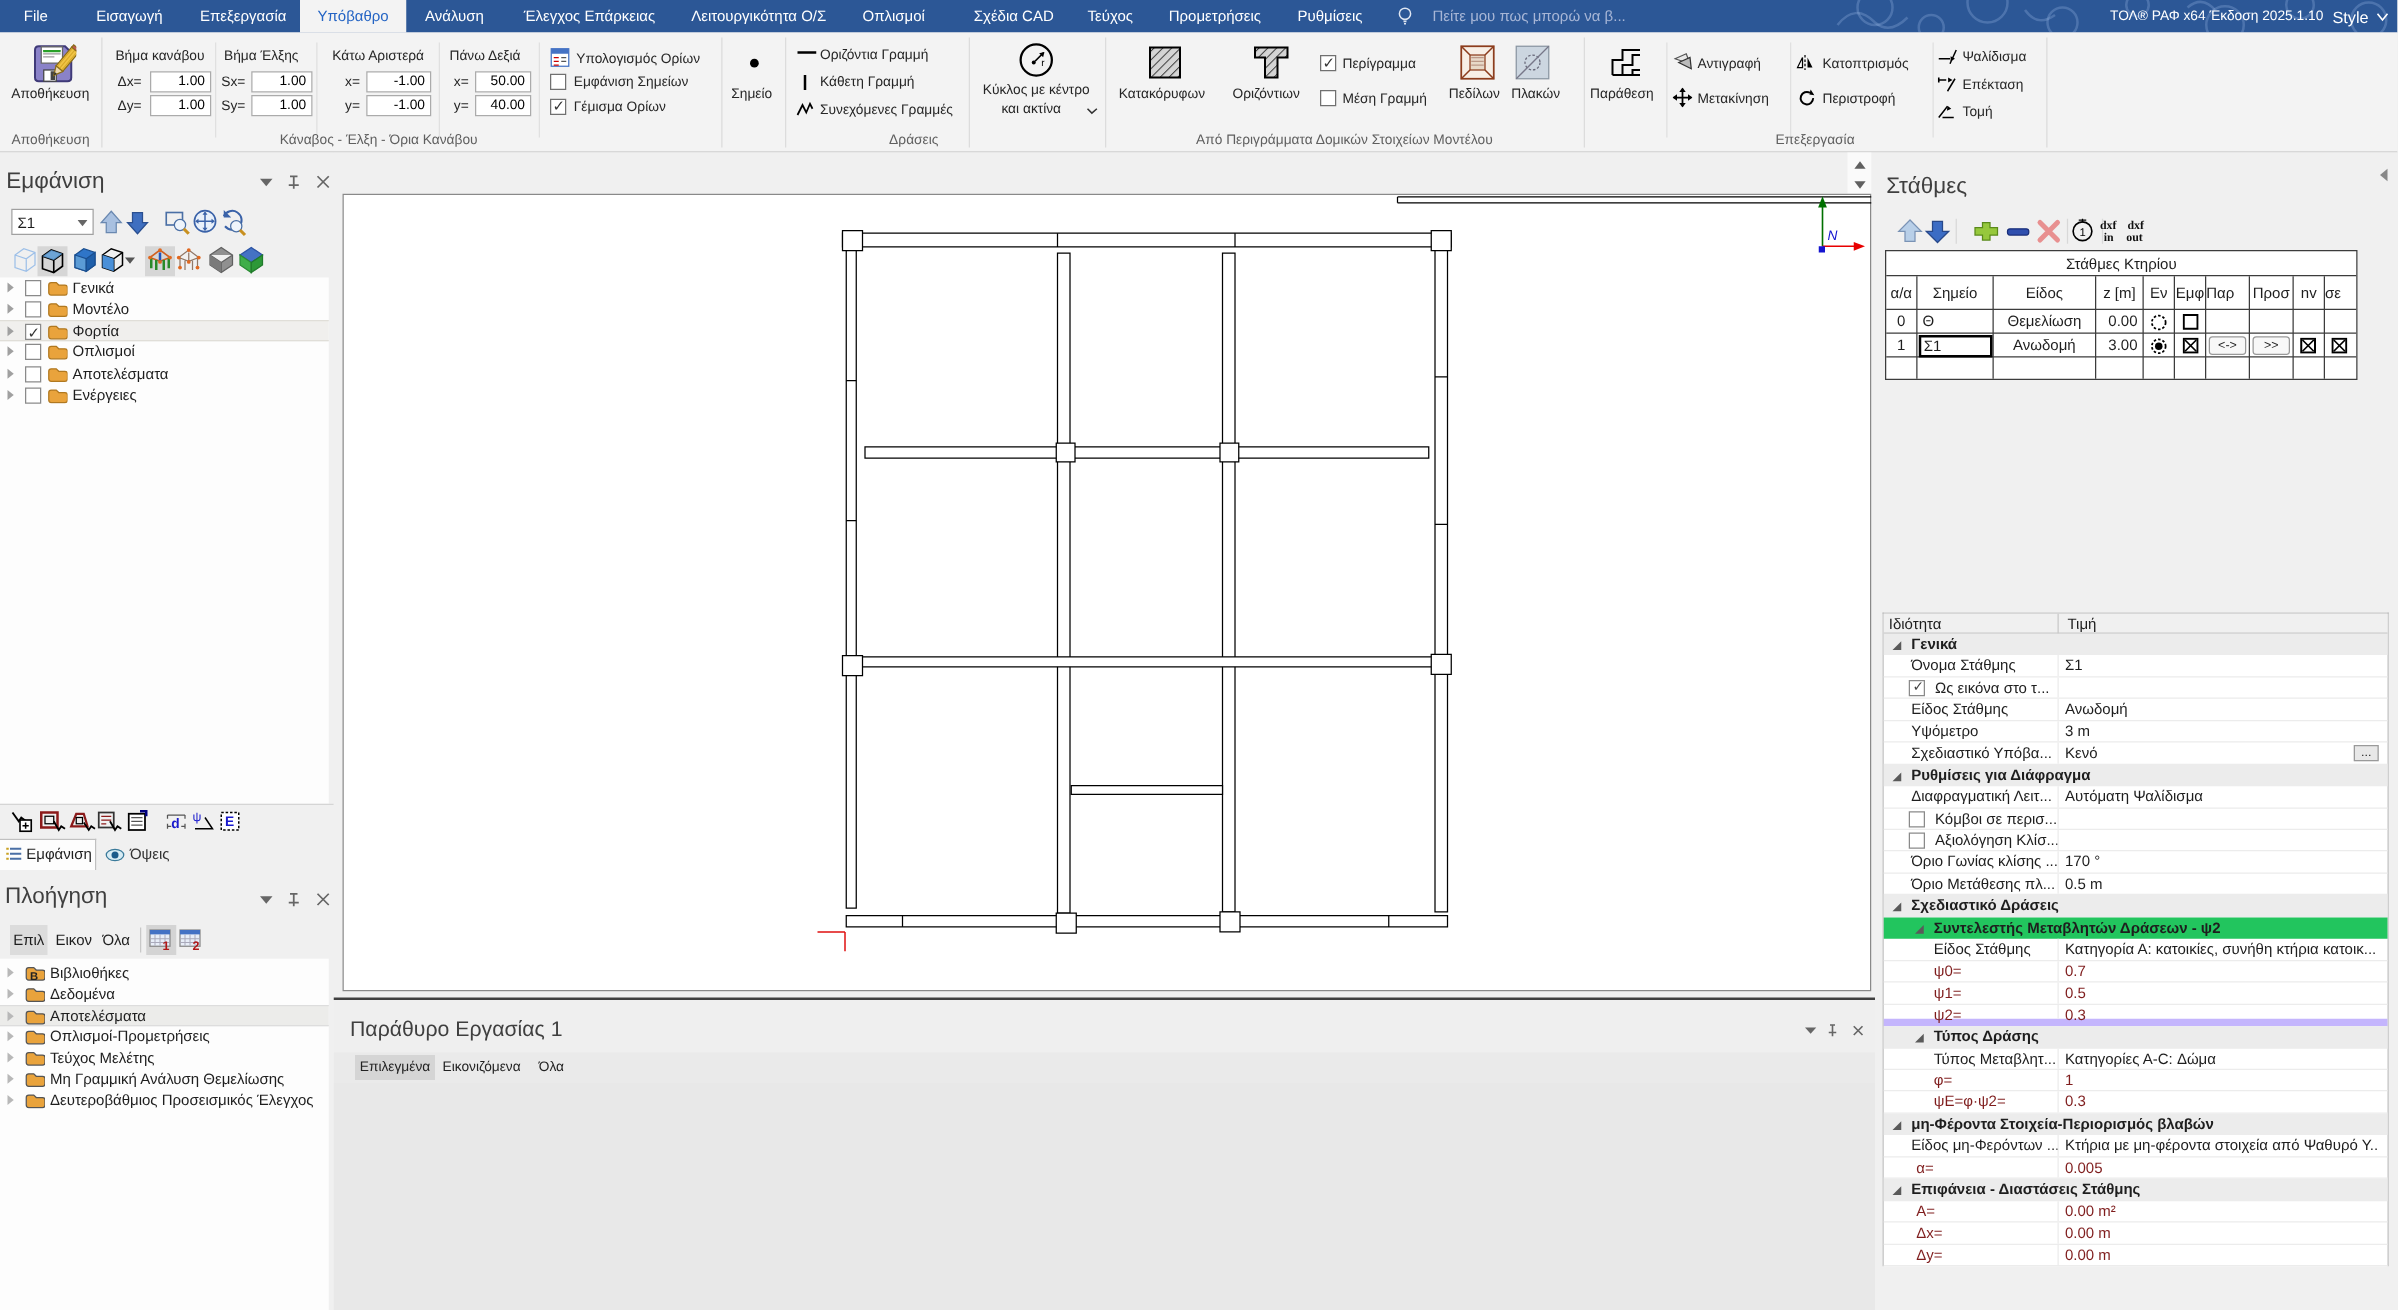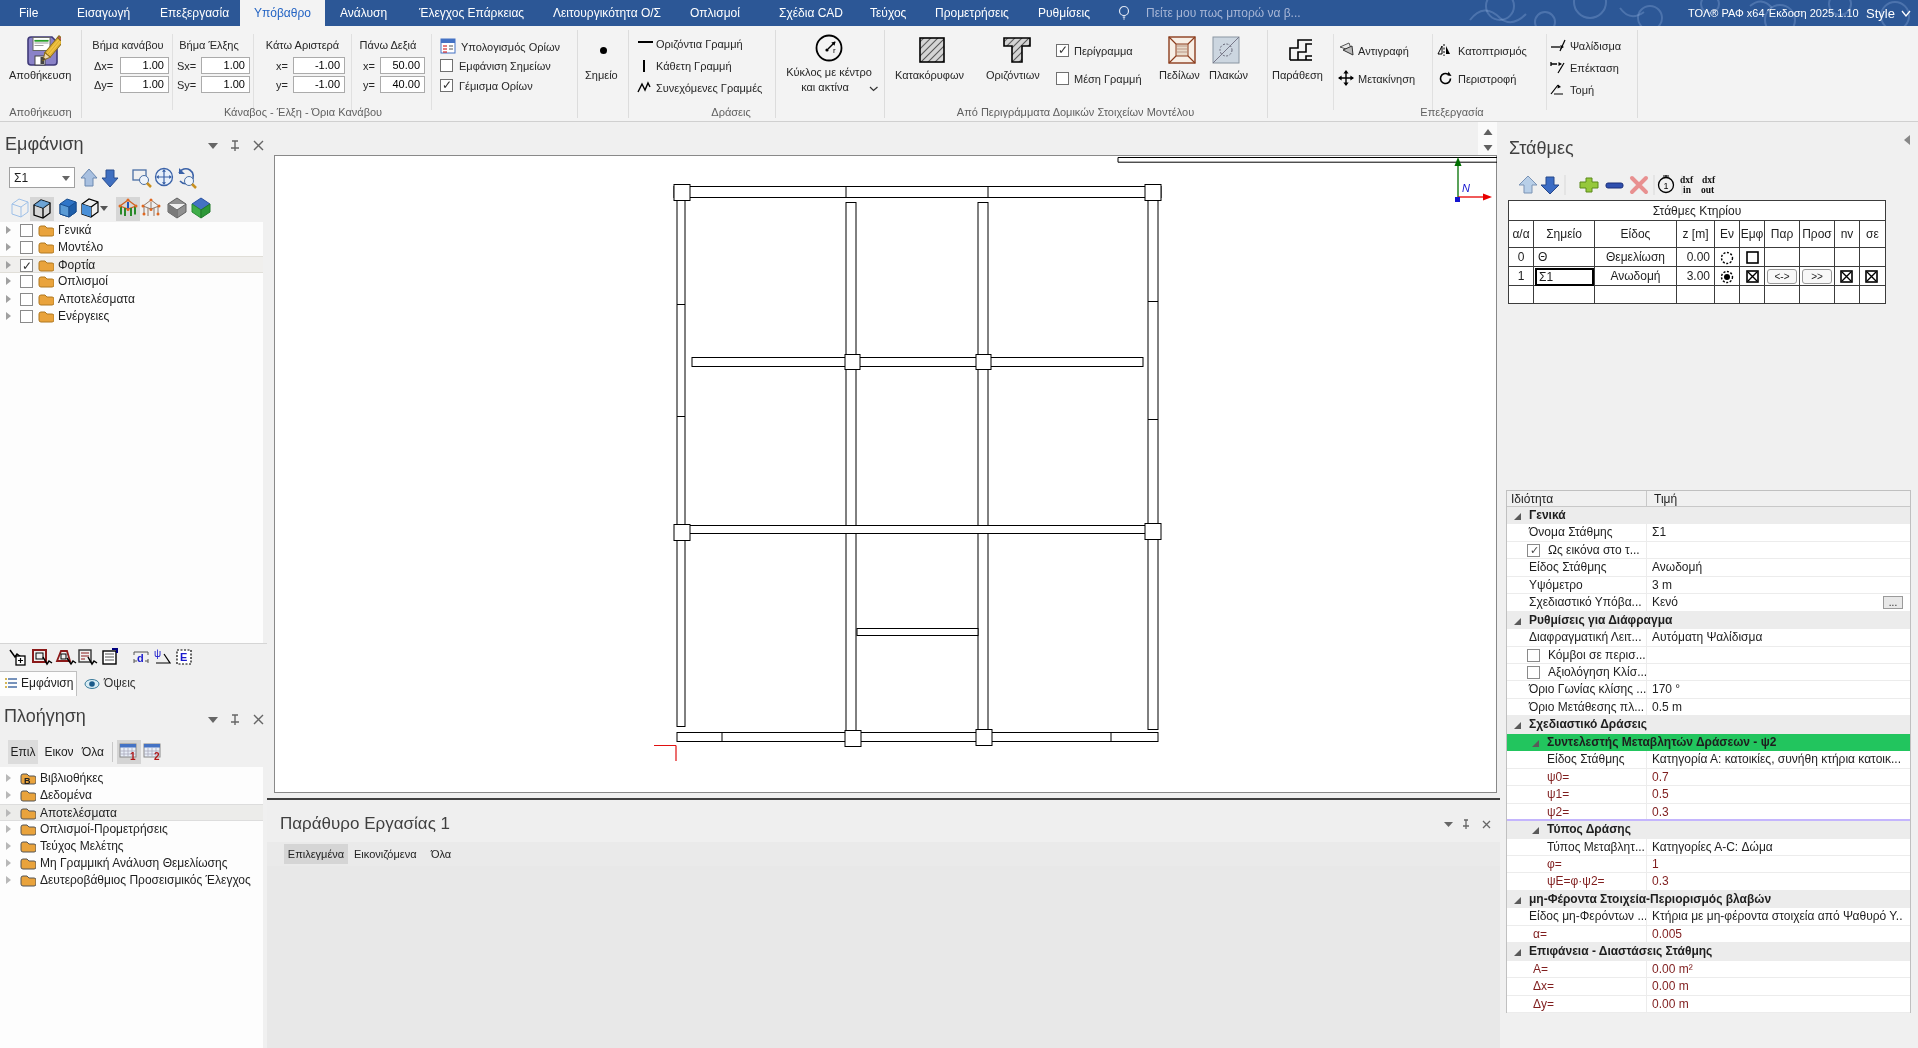--- a/index.html
+++ b/index.html
@@ -638,24 +638,24 @@
 <div class="abs" style="left:255px;top:20px;width:1px;height:82px;background:#3c3c3c"></div>
 <div class="abs" style="left:290px;top:20px;width:1px;height:82px;background:#3c3c3c"></div>
 <div class="abs" style="left:325px;top:20px;width:1px;height:82px;background:#3c3c3c"></div>
 <div class="abs" style="left:350px;top:20px;width:1px;height:82px;background:#3c3c3c"></div>
 <div class="abs" style="left:0;top:20px;width:24px;height:27px;font-size:12px;text-align:center;line-height:27px">α/α</div>
 <div class="abs" style="left:25px;top:20px;width:60px;height:27px;font-size:12px;text-align:center;line-height:27px">Σημείο</div>
 <div class="abs" style="left:86px;top:20px;width:81px;height:27px;font-size:12px;text-align:center;line-height:27px">Είδος</div>
 <div class="abs" style="left:168px;top:20px;width:37px;height:27px;font-size:12px;text-align:center;line-height:27px">z [m]</div>
 <div class="abs" style="left:206px;top:20px;width:24px;height:27px;font-size:12px;text-align:center;line-height:27px">Εν</div>
 <div class="abs" style="left:231px;top:20px;width:24px;height:27px;font-size:12px;text-align:center;line-height:27px">Εμφ</div>
-<div class="abs" style="left:256px;top:20px;width:34px;height:27px;font-size:12px;text-align:center;line-height:27px">Παρ</div>
+<div class="abs" style="left:256px;top:20px;width:34px;height:27px;font-size:12px;line-height:27px">Παρ</div>
 <div class="abs" style="left:291px;top:20px;width:34px;height:27px;font-size:12px;text-align:center;line-height:27px">Προσ</div>
 <div class="abs" style="left:326px;top:20px;width:24px;height:27px;font-size:12px;text-align:center;line-height:27px">nv</div>
-<div class="abs" style="left:351px;top:20px;width:25px;height:27px;font-size:12px;text-align:center;line-height:27px">σε</div>
+<div class="abs" style="left:351px;top:20px;width:25px;height:27px;font-size:12px;text-align:left;line-height:27px">σε</div>
 <div class="abs" style="left:0;top:47px;width:24px;font-size:12px;text-align:center;line-height:19px">0</div>
 <div class="abs" style="left:29px;top:47px;font-size:12px;line-height:19px">Θ</div>
 <div class="abs" style="left:86px;top:47px;width:81px;font-size:12px;text-align:center;line-height:19px">Θεμελίωση</div>
 <div class="abs" style="left:168px;top:47px;width:33px;font-size:12px;text-align:right;line-height:19px">0.00</div>
 <svg width="14" height="14" style="left:211px;top:50px" viewBox="0 0 14 14">
         <circle cx="7" cy="7" r="5.5" fill="#fff" stroke="#000" stroke-width="1.4" stroke-dasharray="2 1.6"></circle>
       </svg>
 <svg width="13" height="13" style="left:237px;top:50px" viewBox="0 0 13 13">
         <rect x="1" y="1" width="11" height="11" fill="#fff" stroke="#000" stroke-width="1.6"></rect>
       </svg>
@@ -774,21 +774,21 @@
 <div class="abs" style="left:0;top:278px;width:403px;height:17px;border-bottom:1px solid #ececec;line-height:17px;white-space:nowrap">
         <span class="gray" style="position:absolute;left:40px">ψ0=</span>
         <span class="gray" style="position:absolute;left:145px;width:250px;overflow:hidden;white-space:nowrap">0.7</span>
         <i style="position:absolute;left:139px;top:0;width:1px;height:100%;background:#ececec"></i>
       </div>
 <div class="abs" style="left:0;top:295px;width:403px;height:18px;border-bottom:1px solid #ececec;line-height:17px;white-space:nowrap">
         <span class="gray" style="position:absolute;left:40px">ψ1=</span>
         <span class="gray" style="position:absolute;left:145px;width:250px;overflow:hidden;white-space:nowrap">0.5</span>
         <i style="position:absolute;left:139px;top:0;width:1px;height:100%;background:#ececec"></i>
       </div>
-<div class="abs" style="left:0;top:313px;width:403px;height:17px;border-bottom:2px solid #c4b5fd;line-height:17px;white-space:nowrap">
+<div class="abs" style="left:0;top:313px;width:403px;height:17px;border-bottom:6px solid #c4b5fd;line-height:17px;white-space:nowrap">
         <span class="gray" style="position:absolute;left:40px">ψ2=</span>
         <span class="gray" style="position:absolute;left:145px;width:250px;overflow:hidden;white-space:nowrap">0.3</span>
         <i style="position:absolute;left:139px;top:0;width:1px;height:100%;background:#ececec"></i>
       </div>
 <div class="abs" style="left:0;top:330px;width:403px;height:18px;background:#ececec;line-height:17px;white-space:nowrap">
         <svg width="9" height="9" style="position:absolute;left:24px;top:5px" viewBox="0 0 9 9">
           <path d="M8 1 V8 H1z" fill="#5a5a5a"></path>
         </svg>
         <b style="position:absolute;left:40px">Τύπος Δράσης</b>
       </div>

